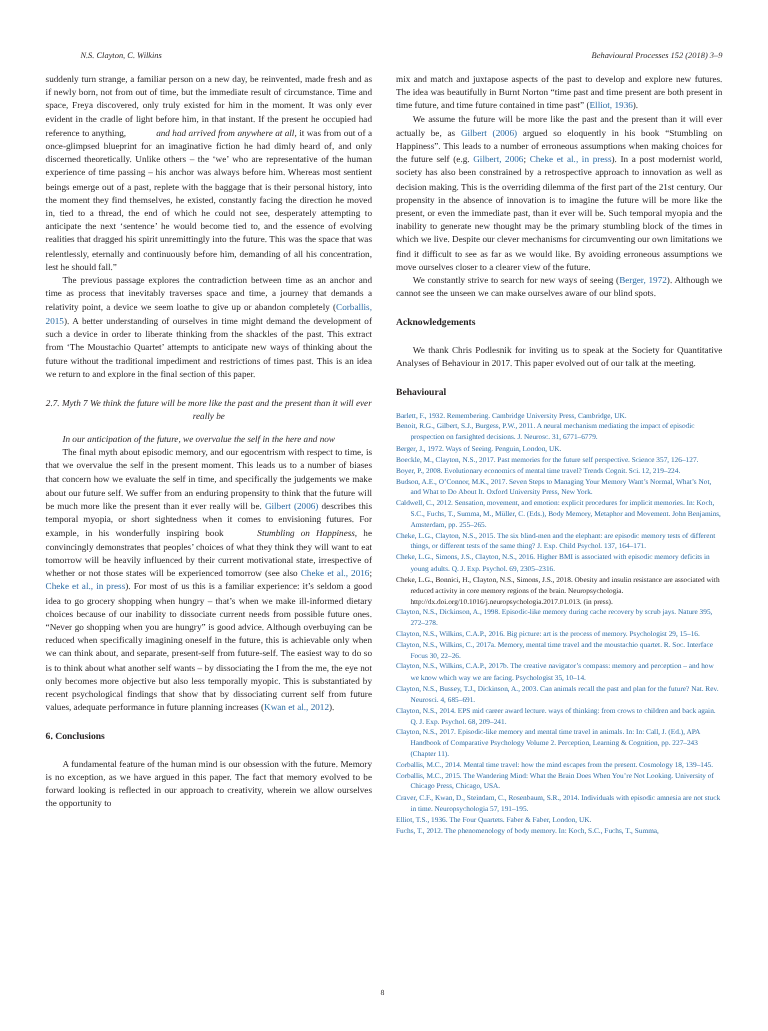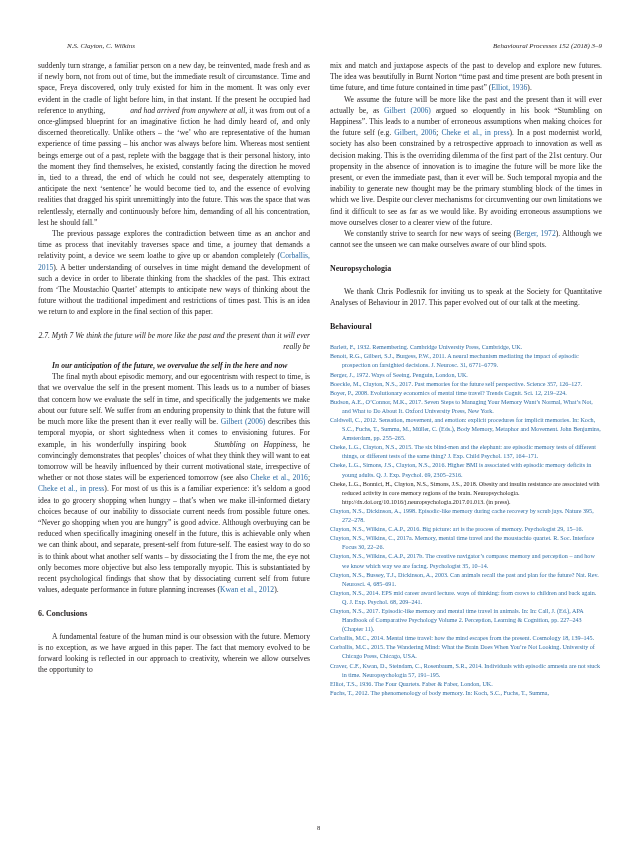--- a/index.html
+++ b/index.html
@@ -7,22 +7,22 @@
          font-family:"Liberation Serif", serif; color:#231f20; }
   .hdr-left { position:absolute; left:38px; top:42px; font-size:7px; font-style:italic;margin-left:29px; }
   .hdr-right { position:absolute; right:38px; top:42px; font-size:7px; font-style:italic; text-align:right; }
   .col { position:absolute; top:60px; width:272px; font-size:7.65px; line-height:11.2px; text-align:justify; }
   .col-left { left:38px; }
   .col-right { left:330px; }
   .p { margin:0; text-indent:14px; }
   .p.noindent { text-indent:0; }
   .link { color:#2e6ca4; cursor:pointer; }
   .it { font-style:italic;padding-left:23px; }
-  h3.sub { font-size:7.65px; font-style:italic; font-weight:normal; margin:12px 0 8px 0; line-height:11.2px; text-align:right; }
-  .lead { font-style:italic; font-weight:bold; margin:0; text-indent:14px; }
+  h3.sub { font-size:7.65px; font-style:italic; font-weight:normal; margin:12px 0 8px 0; line-height:11.2px; text-align:center; }
+  .lead { font-style:italic; font-weight:normal; margin:0; text-indent:14px; }
   h2.sec { font-size:8px; font-weight:bold; margin:13px 0 11px 0; }
   .refs { font-size:6.1px; line-height:9.1px; margin-top:6px; }
   .ref { padding-left:12px; text-indent:-12px; margin:0; color:#2e6ca4; text-align:left; }
   .ref.plain { color:#231f20; }
   .pagenum { position:absolute; left:317px; top:824px; font-size:6.5px; }
 </style>
 </head>
 <body>
 
 <div class="hdr-left">N.S. Clayton, C. Wilkins</div>
@@ -35,21 +35,21 @@
   <p class="lead">In our anticipation of the future, we overvalue the self in the here and now</p>
   <p class="p"><span>The final myth about episodic memory, and our egocentrism with respect to time, is that we overvalue the self in the present moment. This leads us to a number of biases that concern how we evaluate the self in time, and specifically the judgements we make about our future self. We suffer from an enduring propensity to think that the future will be much more like the present than it ever really will be. </span><span class="link">Gilbert (2006)</span><span> describes this temporal myopia, or short sightedness when it comes to envisioning futures. For example, in his wonderfully inspiring book </span><span class="it">Stumbling on Happiness</span><span>, he convincingly demonstrates that peoples’ choices of what they think they will want to eat tomorrow will be heavily influenced by their current motivational state, irrespective of whether or not those states will be experienced tomorrow (see also </span><span class="link">Cheke et al., 2016</span><span>; </span><span class="link">Cheke et al., in press</span><span>). For most of us this is a familiar experience: it’s seldom a good idea to go grocery shopping when hungry – that’s when we make ill-informed dietary choices because of our inability to dissociate current needs from possible future ones. “Never go shopping when you are hungry” is good advice. Although overbuying can be reduced when specifically imagining oneself in the future, this is achievable only when we can think about, and separate, present-self from future-self. The easiest way to do so is to think about what another self wants – by dissociating the I from the me, the eye not only becomes more objective but also less temporally myopic. This is substantiated by recent psychological findings that show that by dissociating current self from future values, adequate performance in future planning increases (</span><span class="link">Kwan et al., 2012</span><span>).</span></p>
   <h2 class="sec">6.  Conclusions</h2>
   <p class="p">A fundamental feature of the human mind is our obsession with the future. Memory is no exception, as we have argued in this paper. The fact that memory evolved to be forward looking is reflected in our approach to creativity, wherein we allow ourselves the opportunity to</p>
 </div>
 
 <div class="col col-right">
   <p class="p noindent"><span>mix and match and juxtapose aspects of the past to develop and explore new futures. The idea was beautifully in Burnt Norton “time past and time present are both present in time future, and time future contained in time past” (</span><span class="link">Elliot, 1936</span><span>).</span></p>
   <p class="p"><span>We assume the future will be more like the past and the present than it will ever actually be, as </span><span class="link">Gilbert (2006)</span><span> argued so eloquently in his book “Stumbling on Happiness”. This leads to a number of erroneous assumptions when making choices for the future self (e.g. </span><span class="link">Gilbert, 2006</span><span>; </span><span class="link">Cheke et al., in press</span><span>). In a post modernist world, society has also been constrained by a retrospective approach to innovation as well as decision making. This is the overriding dilemma of the first part of the 21st century. Our propensity in the absence of innovation is to imagine the future will be more like the present, or even the immediate past, than it ever will be. Such temporal myopia and the inability to generate new thought may be the primary stumbling block of the times in which we live. Despite our clever mechanisms for circumventing our own limitations we find it difficult to see as far as we would like. By avoiding erroneous assumptions we move ourselves closer to a clearer view of the future.</span></p>
   <p class="p"><span>We constantly strive to search for new ways of seeing (</span><span class="link">Berger, 1972</span><span>). Although we cannot see the unseen we can make ourselves aware of our blind spots.</span></p>
-  <h2 class="sec">Neuropsychologia</h2>
+  <h2 class="sec">Acknowledgements</h2>
   <p class="p">We thank Chris Podlesnik for inviting us to speak at the Society for Quantitative Analyses of Behaviour in 2017. This paper evolved out of our talk at the meeting.</p>
   <h2 class="sec">Behavioural</h2>
   <div class="refs" id="refs">
       <p class="ref">Barlett, F., 1932. Remembering. Cambridge University Press, Cambridge, UK.</p>
       <p class="ref">Benoit, R.G., Gilbert, S.J., Burgess, P.W., 2011. A neural mechanism mediating the impact of episodic prospection on farsighted decisions. J. Neurosc. 31, 6771–6779.</p>
       <p class="ref">Berger, J., 1972. Ways of Seeing. Penguin, London, UK.</p>
       <p class="ref">Boeckle, M., Clayton, N.S., 2017. Past memories for the future self perspective. Science 357, 126–127.</p>
       <p class="ref">Boyer, P., 2008. Evolutionary economics of mental time travel? Trends Cognit. Sci. 12, 219–224.</p>
       <p class="ref">Budson, A.E., O’Connor, M.K., 2017. Seven Steps to Managing Your Memory Want’s Normal, What’s Not, and What to Do About It. Oxford University Press, New York.</p>
       <p class="ref">Caldwell, C., 2012. Sensation, movement, and emotion: explicit procedures for implicit memories. In: Koch, S.C., Fuchs, T., Summa, M., Müller, C. (Eds.), Body Memory, Metaphor and Movement. John Benjamins, Amsterdam, pp. 255–265.</p>

